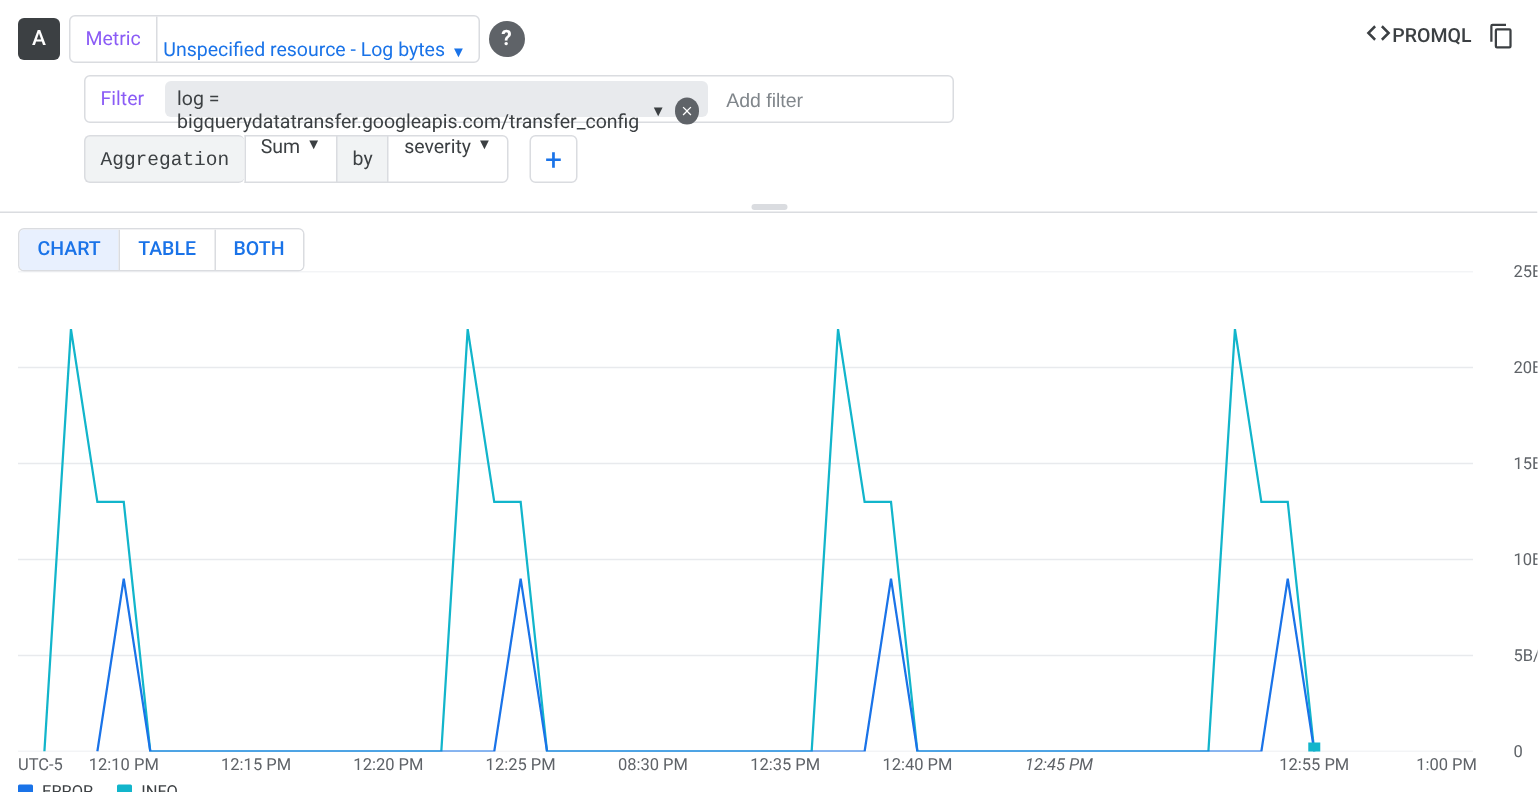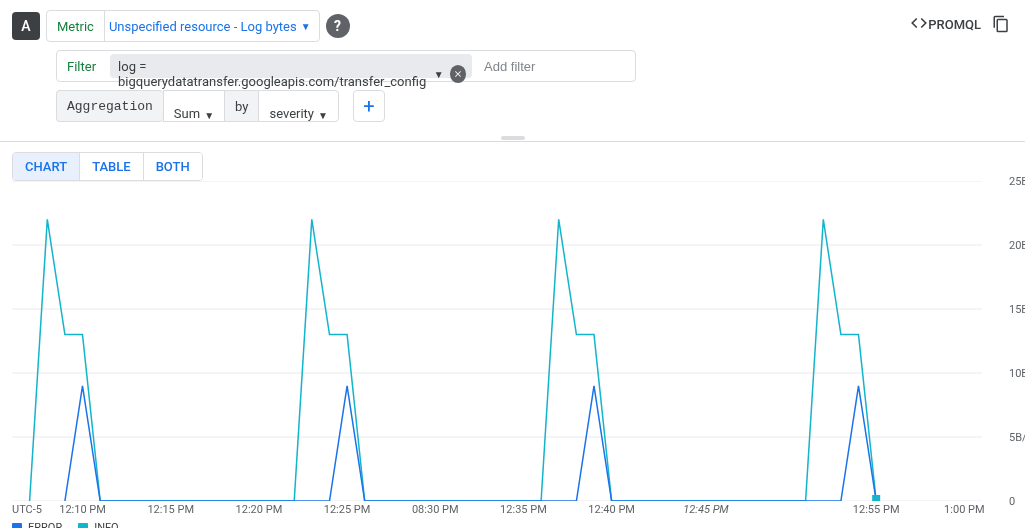--- a/index.html
+++ b/index.html
@@ -36,25 +36,25 @@
   .segment {
     display: flex;
     align-items: center;
     border: 1px solid #dadce0;
     border-radius: 4px;
     height: 32px;
     background: #fff;
   }
   .segment .label {
     padding: 0 10px;
-    color: #15803d;
+    color: #8b5cf6;
     font-size: 13px;
   }
   .segment .value {
-    display: flex; align-items: center; gap: 4px;
+    display: flex; align-items: flex-end; gap: 4px;
     padding: 0 8px 0 4px;
     color: #1a73e8;
     font-size: 13px;
     cursor: pointer;
     height: 100%;
   }
   .segment .divider {
     width: 1px; height: 100%; background: #dadce0;
   }
   .help-btn {
@@ -121,21 +121,21 @@
     border: 1px solid #dadce0;
     height: 32px;
     display: flex; align-items: center;
     background: #fff;
     padding: 0 10px;
     font-size: 13px;
   }
   .agg-part.first { border-radius: 4px; border-right: none; background: #f1f3f4; font-family: Liberation Mono, monospace; }
   .agg-part.mid { border-radius: 0; border-right: none; }
   .agg-part.last { border-radius: 0 4px 4px 0; }
-  .agg-drop { cursor: pointer; display: flex; align-items: flex-end; gap: 4px; }
+  .agg-drop { cursor: pointer; display: flex; align-items: flex-start; gap: 4px; }
   .plus-btn {
     margin-left: 8px;
     width: 32px; height: 32px;
     border: 1px solid #dadce0;
     border-radius: 4px;
     display: flex; align-items: center; justify-content: center;
     color: #1a73e8;
     font-size: 20px; font-weight: 400;
     cursor: pointer;
     background: #fff;

